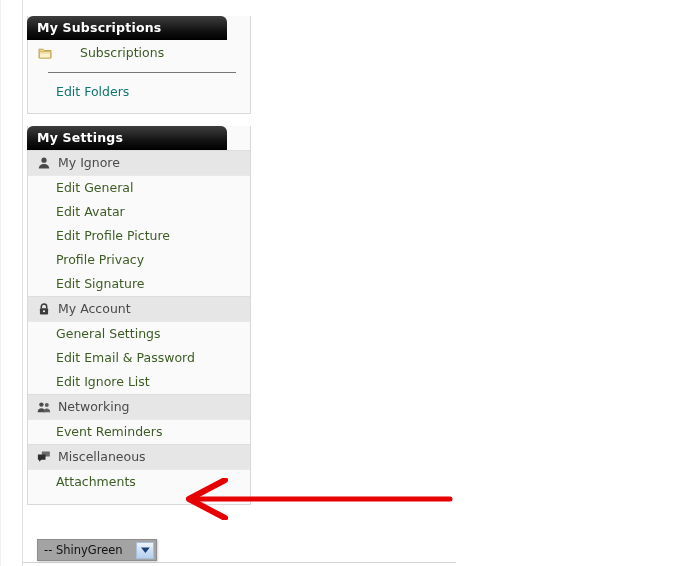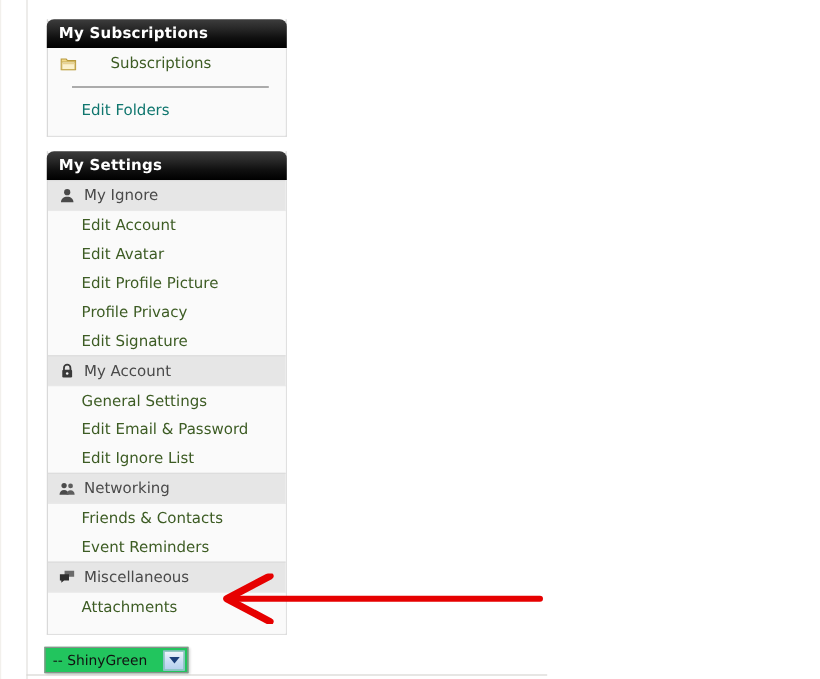--- a/index.html
+++ b/index.html
@@ -40,22 +40,22 @@
     left: 22px;
     top: 562px;
     width: 434px;
     height: 1px;
     background: #d8d6d2;
   }
 
   
   .block {
     position: absolute;
-    left: 39px;
-    width: 200px;
+    left: 27px;
+    width: 224px;
     background: #fafafa;
     border: 1px solid #d9d9d9;
     border-top: none;
     box-sizing: border-box;
   }
   .block-header {
     height: 24px;
     line-height: 24px;
     padding: 0 0 0 10px;
     color: #ffffff;
@@ -139,21 +139,21 @@
   }
   .icon svg { display: block; }
 
   
   .theme-select {
     position: absolute;
     left: 37px;
     top: 539px;
     width: 120px;
     height: 22px;
-    background: #22c55e;
+    background: #a3a3a3;
     border: 1px solid #8d8d8d;
     box-shadow: 1px 1px 2px rgba(0,0,0,0.18);
     box-sizing: border-box;
     display: flex;
     align-items: center;
     font-size: 11.5px;
     color: #111111;
   }
   .theme-select .sel-value {
     padding-left: 6px;
@@ -224,21 +224,21 @@
 
     <div class="cat-row">
       <span class="icon">
         <svg width="14" height="14" viewBox="0 0 14 14">
           <circle cx="7" cy="4.2" r="2.6" fill="#4a4a4a"></circle>
           <path d="M1.8 12.6c0-2.9 2.3-4.6 5.2-4.6s5.2 1.7 5.2 4.6z" fill="#4a4a4a"></path>
         </svg>
       </span>
       <span class="cat-label">My Ignore</span>
     </div>
-    <div class="item-row">Edit Account</div>
+    <div class="item-row">Edit General</div>
     <div class="item-row">Edit Avatar</div>
     <div class="item-row">Edit Profile Picture</div>
     <div class="item-row">Profile Privacy</div>
     <div class="item-row">Edit Signature</div>
 
     <div class="cat-row">
       <span class="icon">
         <svg width="14" height="14" viewBox="0 0 14 14">
           <path d="M4.3 6.4V4.6a2.7 2.7 0 0 1 5.4 0v1.8" fill="none" stroke="#3a3a3a" stroke-width="1.5"></path>
           <rect x="2.9" y="6.2" width="8.2" height="6.3" rx="1" fill="#3a3a3a"></rect>
@@ -255,21 +255,20 @@
       <span class="icon">
         <svg width="14" height="14" viewBox="0 0 14 14">
           <circle cx="4.4" cy="4.6" r="2.2" fill="#4a4a4a"></circle>
           <path d="M0.6 12.2c0-2.5 1.7-3.9 3.8-3.9s3.8 1.4 3.8 3.9z" fill="#4a4a4a"></path>
           <circle cx="9.8" cy="4.9" r="2.0" fill="#5e5e5e"></circle>
           <path d="M6.4 12.2c0-2.3 1.5-3.6 3.4-3.6s3.4 1.3 3.4 3.6z" fill="#5e5e5e"></path>
         </svg>
       </span>
       <span class="cat-label">Networking</span>
     </div>
-    <div class="item-row">Friends &amp; Contacts</div>
     <div class="item-row">Event Reminders</div>
 
     <div class="cat-row">
       <span class="icon">
         <svg width="14" height="14" viewBox="0 0 14 14">
           <path d="M4.8 1.6h8.0v5.0H8.6l-2.1 1.8V6.6H4.8z" fill="#6a6a6a"></path>
           <path d="M0.9 4.6h7.6v5.1H4.4l-2.3 2.0V9.7H0.9z" fill="#2e2e2e"></path>
         </svg>
       </span>
       <span class="cat-label">Miscellaneous</span>

